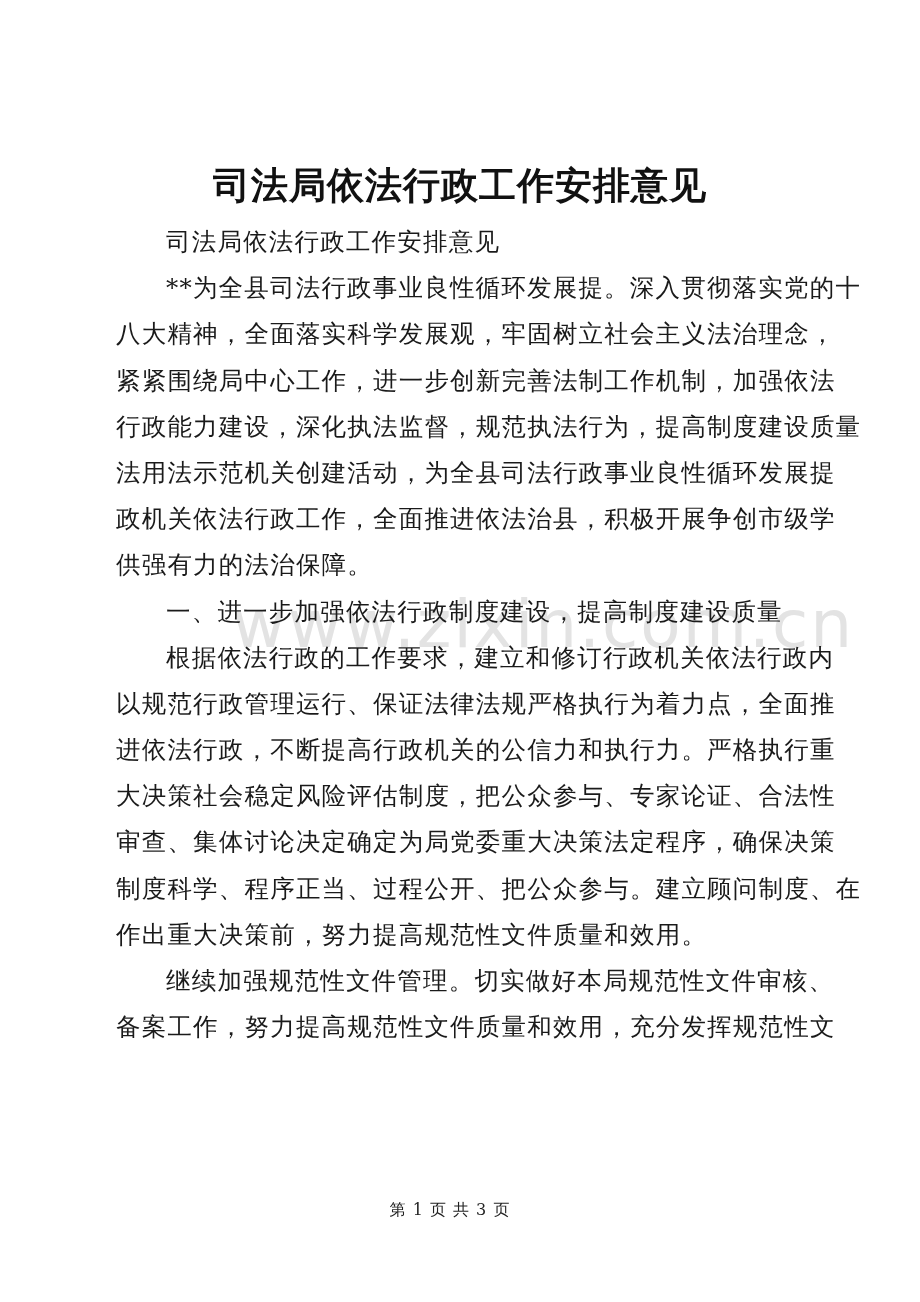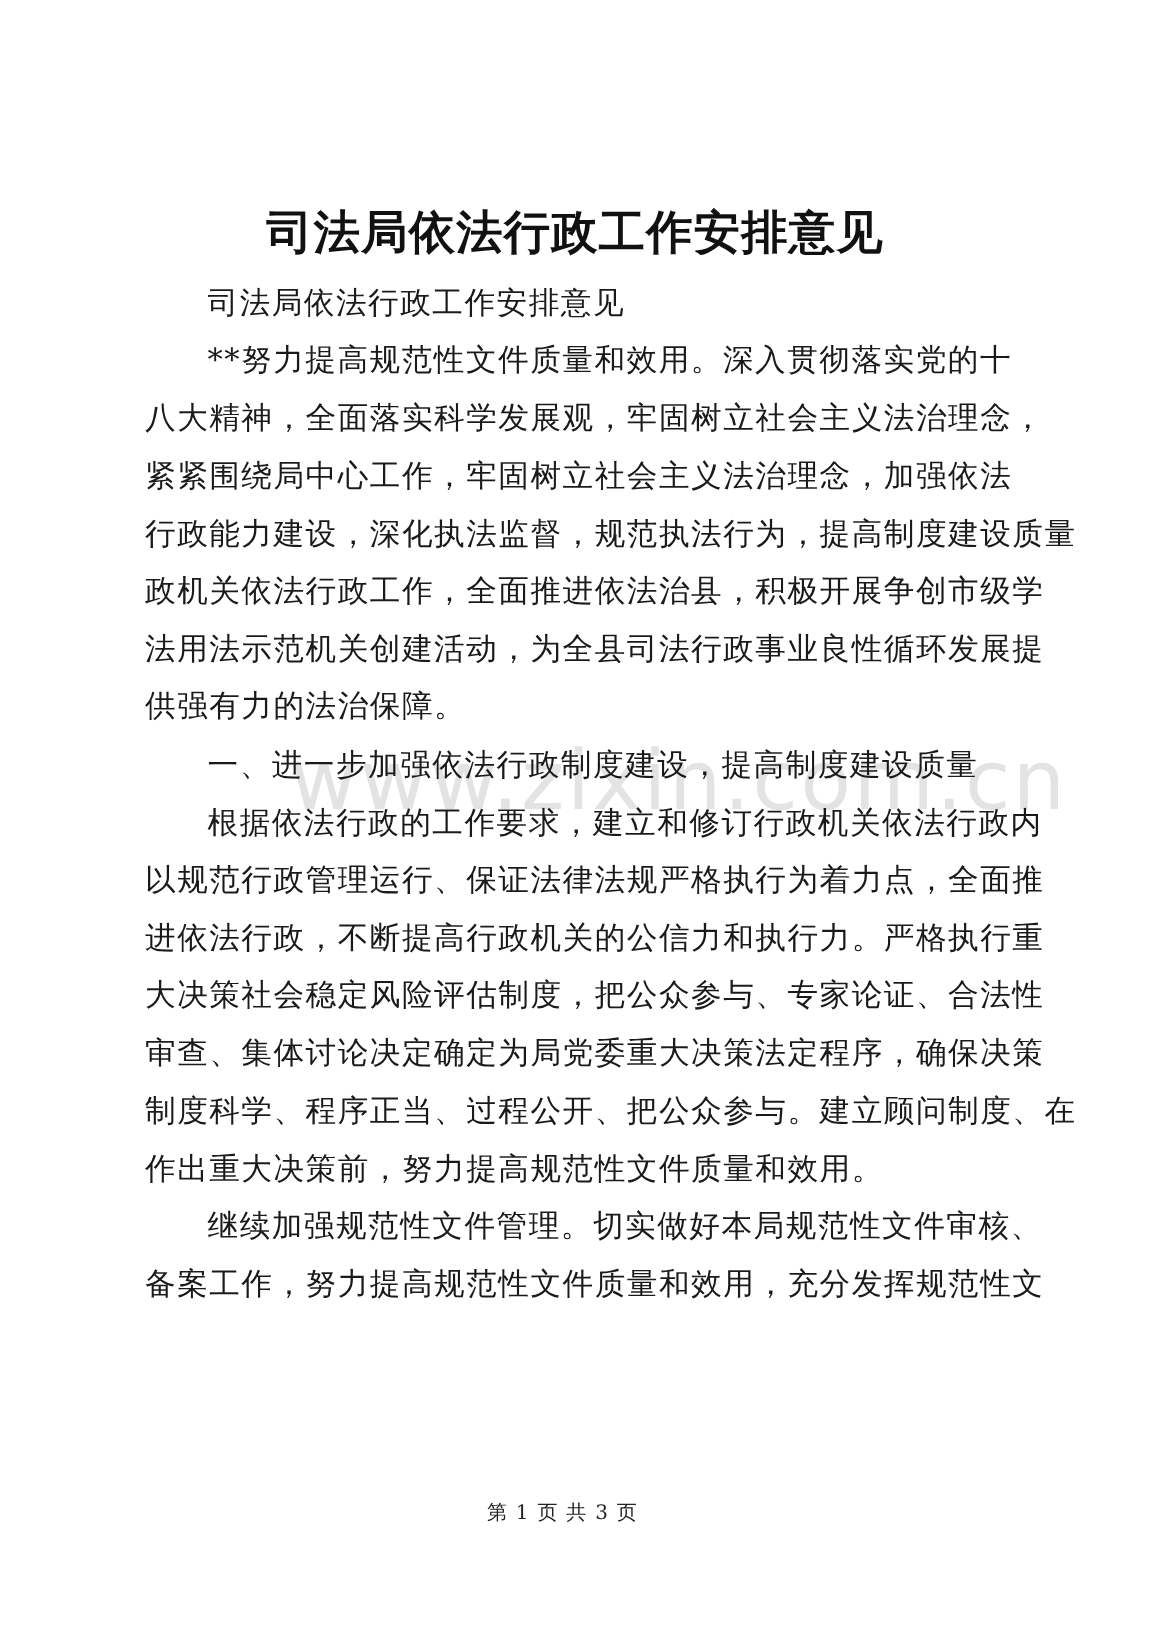--- a/index.html
+++ b/index.html
@@ -80,26 +80,26 @@
 <body>
 
 <div class="page">
 
   <div class="watermark">www.zixin.com.cn</div>
 
   <div class="title">司法局依法行政工作安排意见</div>
 
   <div class="body-text">
     <span class="line indent">司法局依法行政工作安排意见</span>
-    <span class="line indent">**努力提高规范性文件质量和效用。深入贯彻落实党的十</span>
+    <span class="line indent">**为全县司法行政事业良性循环发展提。深入贯彻落实党的十</span>
     <span class="line">八大精神，全面落实科学发展观，牢固树立社会主义法治理念，</span>
-    <span class="line">紧紧围绕局中心工作，牢固树立社会主义法治理念，加强依法</span>
+    <span class="line">紧紧围绕局中心工作，进一步创新完善法制工作机制，加强依法</span>
     <span class="line">行政能力建设，深化执法监督，规范执法行为，提高制度建设质量</span>
+    <span class="line">法用法示范机关创建活动，为全县司法行政事业良性循环发展提</span>
     <span class="line">政机关依法行政工作，全面推进依法治县，积极开展争创市级学</span>
-    <span class="line">法用法示范机关创建活动，为全县司法行政事业良性循环发展提</span>
     <span class="line">供强有力的法治保障。</span>
     <span class="line indent">一、进一步加强依法行政制度建设，提高制度建设质量</span>
     <span class="line indent">根据依法行政的工作要求，建立和修订行政机关依法行政内</span>
     <span class="line">以规范行政管理运行、保证法律法规严格执行为着力点，全面推</span>
     <span class="line">进依法行政，不断提高行政机关的公信力和执行力。严格执行重</span>
     <span class="line">大决策社会稳定风险评估制度，把公众参与、专家论证、合法性</span>
     <span class="line">审查、集体讨论决定确定为局党委重大决策法定程序，确保决策</span>
     <span class="line">制度科学、程序正当、过程公开、把公众参与。建立顾问制度、在</span>
     <span class="line">作出重大决策前，努力提高规范性文件质量和效用。</span>
     <span class="line indent">继续加强规范性文件管理。切实做好本局规范性文件审核、</span>

